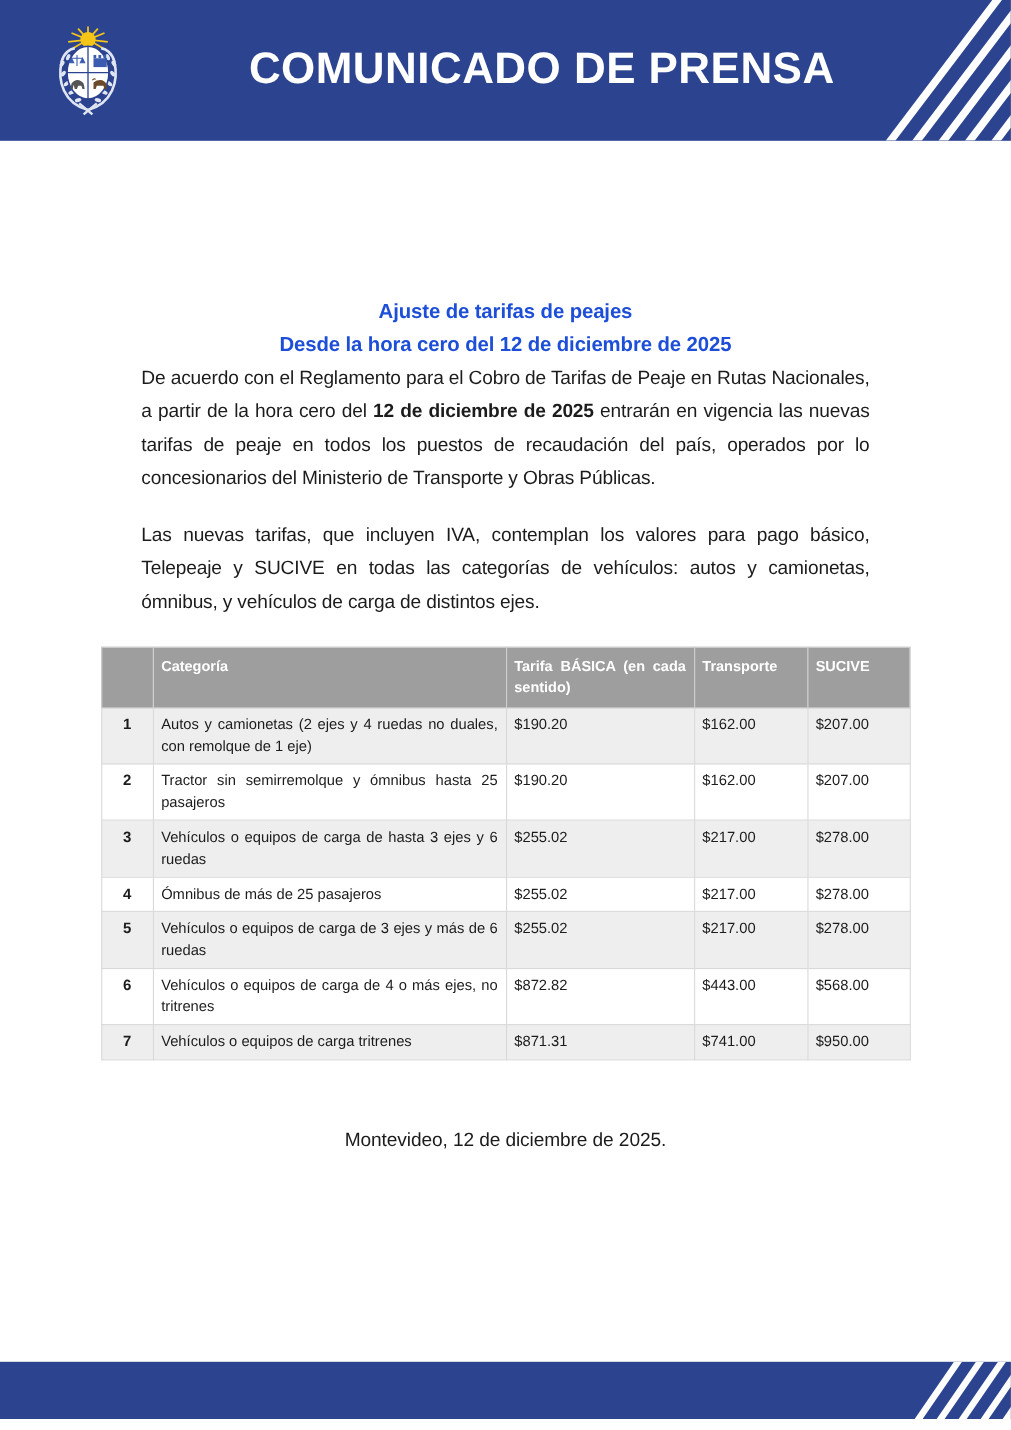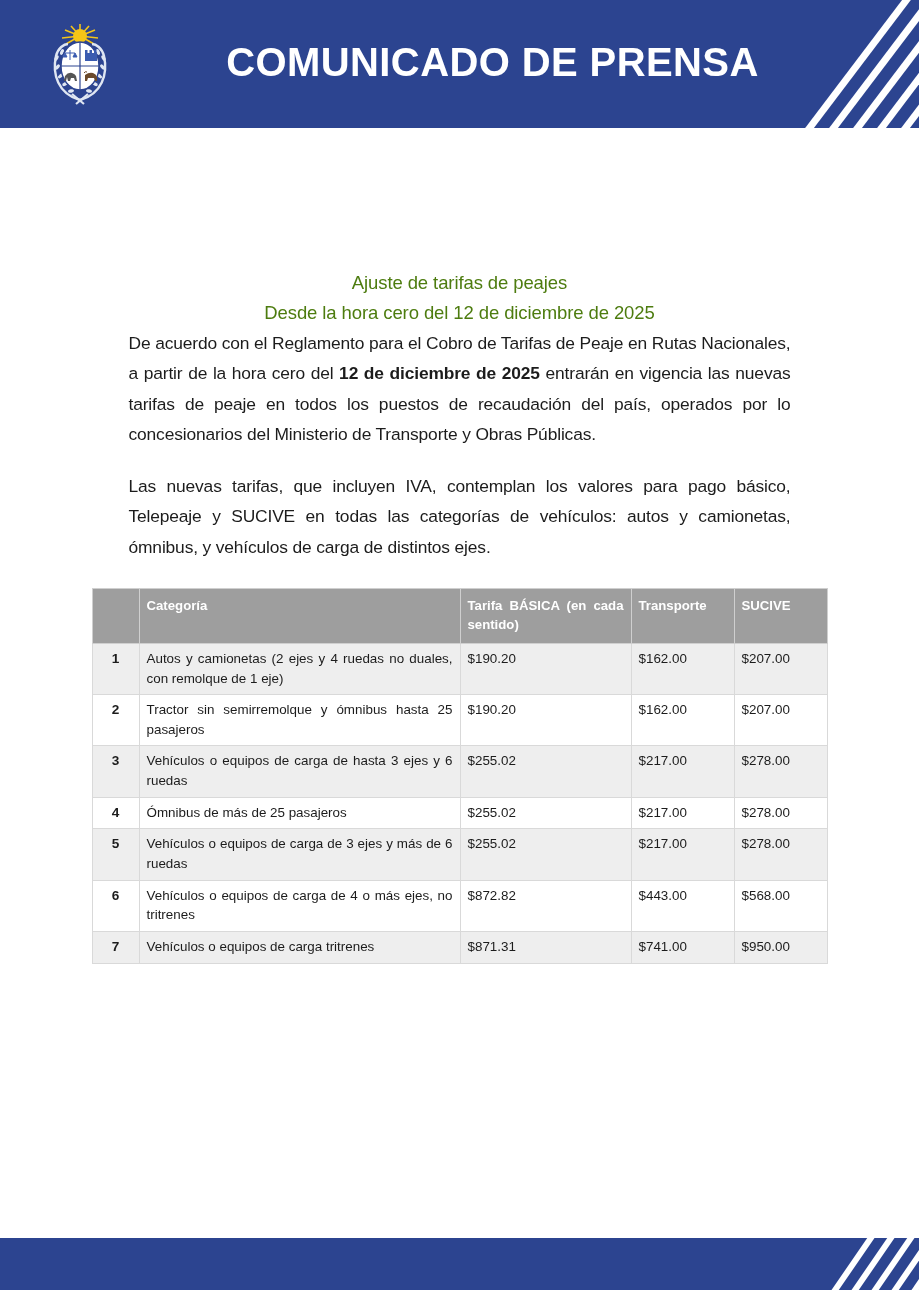--- a/index.html
+++ b/index.html
@@ -76,23 +76,23 @@
     position: absolute;
     left: 0;
     top: 128px;
     width: 919px;
   }
 
   .headline {
     margin-top: 140px;
     text-align: center;
     font-size: 18.5px;
-    font-weight: normal;
+    font-weight: bold;
     line-height: 1.62;
-    color: #4d7c0f;
+    color: #1d4ed8;
     letter-spacing: -0.1px;
   }
   .headline div { white-space: nowrap; }
 
   .para {
     margin: 0 auto;
     width: 662px;
     font-size: 17.4px;
     line-height: 1.74;
     color: #1c1c1c;
@@ -334,20 +334,21 @@
         <tr class="odd">
           <td class="idx">7</td>
           <td class="cat">Vehículos o equipos de carga tritrenes</td>
           <td>$871.31</td>
           <td>$741.00</td>
           <td>$950.00</td>
         </tr>
       </tbody>
   </table>
 
+  <div class="signoff">Montevideo, 12 de diciembre de 2025.</div>
 </div>
 
 <div class="bottom-banner">
   <div class="bottom-stripes">
     <svg width="140" height="52" viewBox="0 0 140 52" xmlns="http://www.w3.org/2000/svg">
       <g stroke="#ffffff" stroke-width="6" fill="none">
         <line x1="52" y1="58" x2="96" y2="-6"></line>
         <line x1="72" y1="58" x2="116" y2="-6"></line>
         <line x1="92" y1="58" x2="136" y2="-6"></line>
         <line x1="112" y1="58" x2="156" y2="-6"></line>

